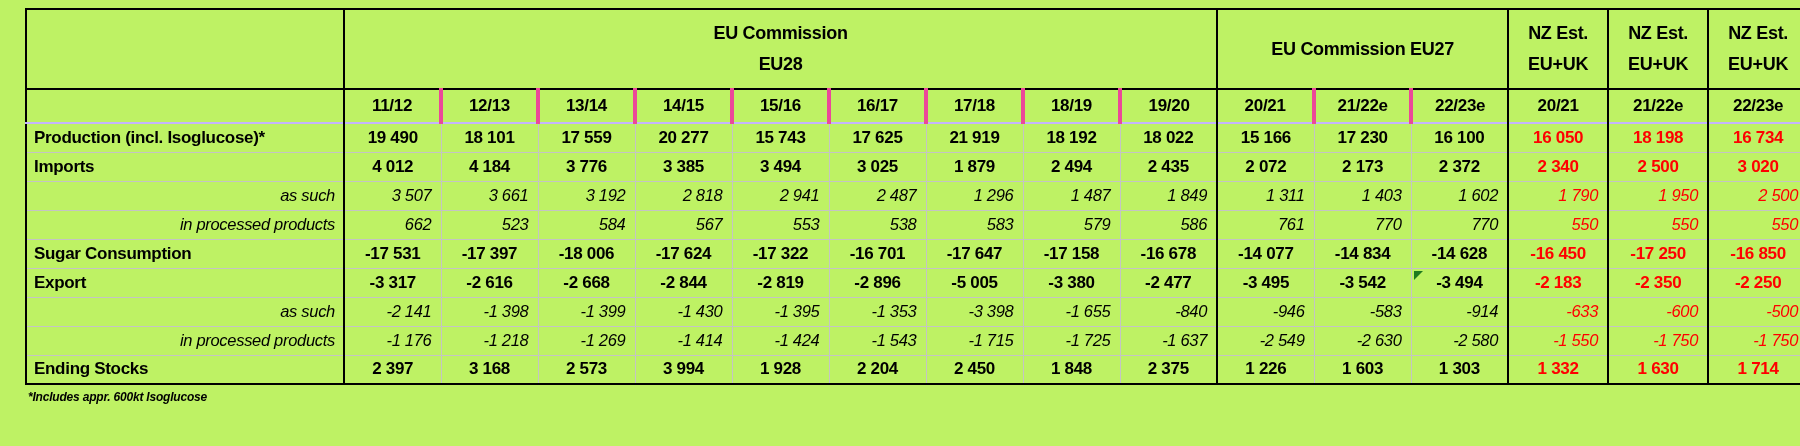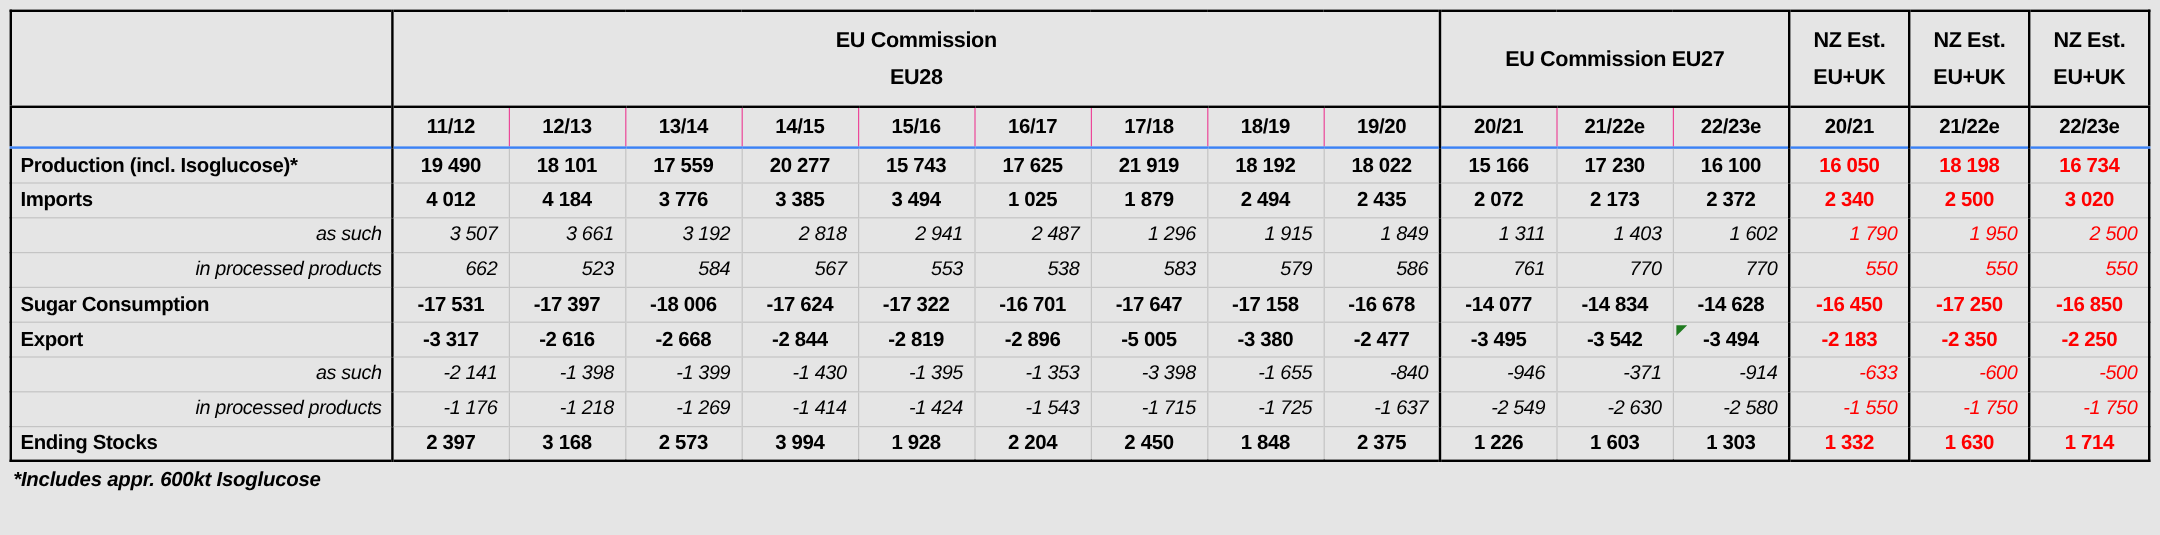--- a/index.html
+++ b/index.html
@@ -1,23 +1,23 @@
 <!DOCTYPE html>
 <html><head>
 <meta charset="utf-8">
 <style>
   html,body{margin:0;padding:0;background:#ffffff;}
   .page{
     position:relative;
     width:1800px;height:446px;
-    background:#e5e5e5;
+    background:#bef264;
     font-family:"Liberation Sans", sans-serif;
     color:#000;
     box-sizing:border-box;
-    padding:8px 8px 0 8px;
+    padding:8px 8px 0 25px;
   }
   table.balance{
     border-collapse:collapse;
     table-layout:fixed;
     width:1782px;
     border:2px solid #000;
   }
   col.c-label{width:318px;}
   col.c-eu28{width:97px;}
   col.c-eu27{width:97px;}
@@ -32,45 +32,45 @@
   }
   
   tr.grouprow{height:80px;}
   tr.yearrow{height:34px;}
   tr.grouprow th{font-size:18px;font-weight:bold;text-align:center;vertical-align:middle;}
   tr.grouprow th .l1,{display:block;}
   tr.grouprow th div{line-height:1.7;}
   tr.yearrow th{
     font-size:17px;font-weight:bold;text-align:center;
     border-top:2px solid #000;
-    border-left:1px solid #ec4899;
+    border-left:4px solid #ec4899;
   }
   tr.yearrow th.corner{border-left:none;}
 
   
   tbody tr{height:29px;}
   tbody td{border-top:1px solid #c4c4c4;font-size:17px;}
-  tbody tr:first-child td{border-top:2px solid #3b82f6;}
+  tbody tr:first-child td{border-top:2px solid #c4b5fd;}
   td.val{border-left:1px solid #c4c4c4;position:relative;}
   td.label{text-align:left;padding-left:7px;}
   tr.main td{font-weight:bold;}
   td.val.main-v{text-align:center;}
   tr.sub td{font-weight:normal;font-style:italic;font-size:16.5px;}
   tr.sub td.label{text-align:right;padding-right:8px;margin-top:23px;}
   td.val.sub-v{text-align:right;padding-right:9px;}
   .red{color:#ff0000;}
   .bL{border-left:2px solid #000 !important;}
 
   .flag{
     position:absolute;top:2px;left:2px;width:0;height:0;
     border-top:9px solid #1f7a1f;border-right:9px solid transparent;
   }
   .footnote{
     margin:5px 0 0 3px;
-    font-size:17px;
+    font-size:12px;
     font-style:italic;
     font-weight:bold;
     letter-spacing:-0.2px;
   }
 </style>
 </head>
 <body>
 
 <div class="page">
   <table class="balance">
@@ -153,41 +153,41 @@
           <td class="val main-v red bL">18 198</td>
           <td class="val main-v red bL">16 734</td>
         </tr>
         <tr class="main">
           <td class="label">Imports</td>
           <td class="val main-v bL">4 012</td>
           <td class="val main-v">4 184</td>
           <td class="val main-v">3 776</td>
           <td class="val main-v">3 385</td>
           <td class="val main-v">3 494</td>
-          <td class="val main-v">1 025</td>
+          <td class="val main-v">3 025</td>
           <td class="val main-v">1 879</td>
           <td class="val main-v">2 494</td>
           <td class="val main-v">2 435</td>
           <td class="val main-v bL">2 072</td>
           <td class="val main-v">2 173</td>
           <td class="val main-v">2 372</td>
           <td class="val main-v red bL">2 340</td>
           <td class="val main-v red bL">2 500</td>
           <td class="val main-v red bL">3 020</td>
         </tr>
         <tr class="sub">
           <td class="label">as such</td>
           <td class="val sub-v bL">3 507</td>
           <td class="val sub-v">3 661</td>
           <td class="val sub-v">3 192</td>
           <td class="val sub-v">2 818</td>
           <td class="val sub-v">2 941</td>
           <td class="val sub-v">2 487</td>
           <td class="val sub-v">1 296</td>
-          <td class="val sub-v">1 915</td>
+          <td class="val sub-v">1 487</td>
           <td class="val sub-v">1 849</td>
           <td class="val sub-v bL">1 311</td>
           <td class="val sub-v">1 403</td>
           <td class="val sub-v">1 602</td>
           <td class="val sub-v red bL">1 790</td>
           <td class="val sub-v red bL">1 950</td>
           <td class="val sub-v red bL">2 500</td>
         </tr>
         <tr class="sub">
           <td class="label">in processed products</td>
@@ -248,21 +248,21 @@
           <td class="val sub-v bL">-2 141</td>
           <td class="val sub-v">-1 398</td>
           <td class="val sub-v">-1 399</td>
           <td class="val sub-v">-1 430</td>
           <td class="val sub-v">-1 395</td>
           <td class="val sub-v">-1 353</td>
           <td class="val sub-v">-3 398</td>
           <td class="val sub-v">-1 655</td>
           <td class="val sub-v">-840</td>
           <td class="val sub-v bL">-946</td>
-          <td class="val sub-v">-371</td>
+          <td class="val sub-v">-583</td>
           <td class="val sub-v">-914</td>
           <td class="val sub-v red bL">-633</td>
           <td class="val sub-v red bL">-600</td>
           <td class="val sub-v red bL">-500</td>
         </tr>
         <tr class="sub">
           <td class="label">in processed products</td>
           <td class="val sub-v bL">-1 176</td>
           <td class="val sub-v">-1 218</td>
           <td class="val sub-v">-1 269</td>

